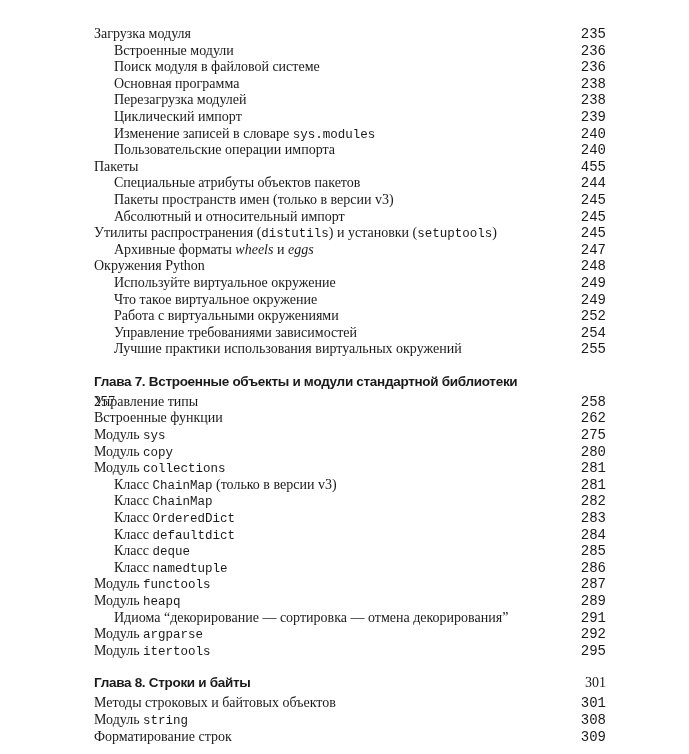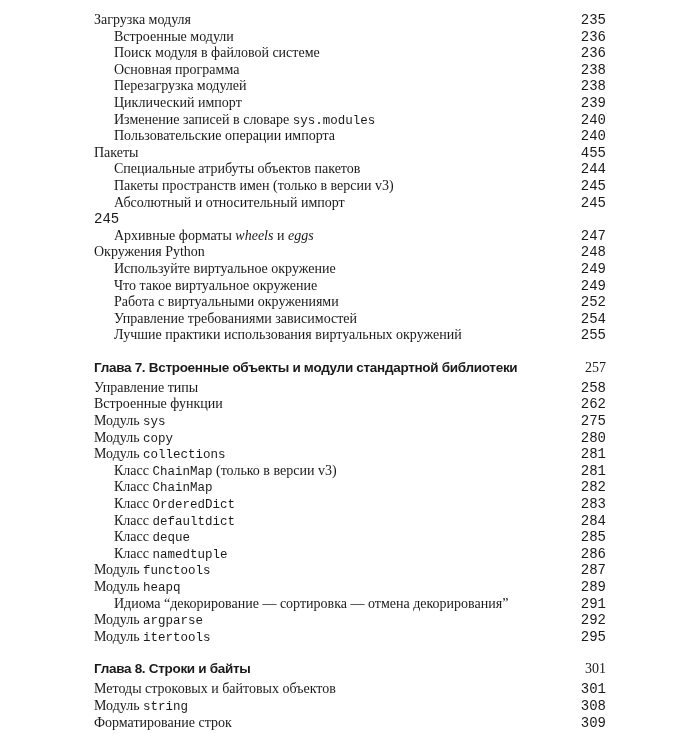--- a/index.html
+++ b/index.html
@@ -11,21 +11,21 @@
       width: 689px;
       height: 754px;
       overflow: hidden;
       position: relative;
       font-family: "Liberation Serif", "DejaVu Serif", serif;
       color: #1a1a1a;
     }
     .toc {
       position: absolute;
       left: 94px;
-      top: 12px;
+      top: 26px;
       width: 512px;
     }
     .row {
       display: flex;
       justify-content: space-between;
       align-items: baseline;
       height: 16.6px;
       line-height: 16.6px;
       font-size: 14px;
       white-space: nowrap;
@@ -109,20 +109,21 @@
       </div>
       <div class="row l2">
         <span class="title"><span>Пакеты пространств имен (только в версии v3)</span></span>
         <span class="page">245</span>
       </div>
       <div class="row l2">
         <span class="title"><span>Абсолютный и относительный импорт</span></span>
         <span class="page">245</span>
       </div>
       <div class="row">
+        <span class="title"><span>Утилиты распространения (</span><span class="mono">distutils</span><span>) и установки (</span><span class="mono">setuptools</span><span>)</span></span>
         <span class="page">245</span>
       </div>
       <div class="row l2">
         <span class="title"><span>Архивные форматы </span><span class="ital">wheels</span><span> и </span><span class="ital">eggs</span></span>
         <span class="page">247</span>
       </div>
       <div class="row">
         <span class="title"><span>Окружения Python</span></span>
         <span class="page">248</span>
       </div>
@@ -141,21 +142,21 @@
       <div class="row l2">
         <span class="title"><span>Управление требованиями зависимостей</span></span>
         <span class="page">254</span>
       </div>
       <div class="row l2">
         <span class="title"><span>Лучшие практики использования виртуальных окружений</span></span>
         <span class="page">255</span>
       </div>
     </div>
 
-  <div class="chapter gap-before" style="margin-top:14px;margin-bottom:2px;">
+  <div class="chapter gap-before" style="margin-top:14px;margin-bottom:2px;flex-direction:column;">
     <span>Глава 7. Встроенные объекты и модули стандартной библиотеки</span>
     <span class="page">257</span>
   </div>
 
   <div id="sec-b">
       <div class="row">
         <span class="title"><span>Управление типы</span></span>
         <span class="page">258</span>
       </div>
       <div class="row">

